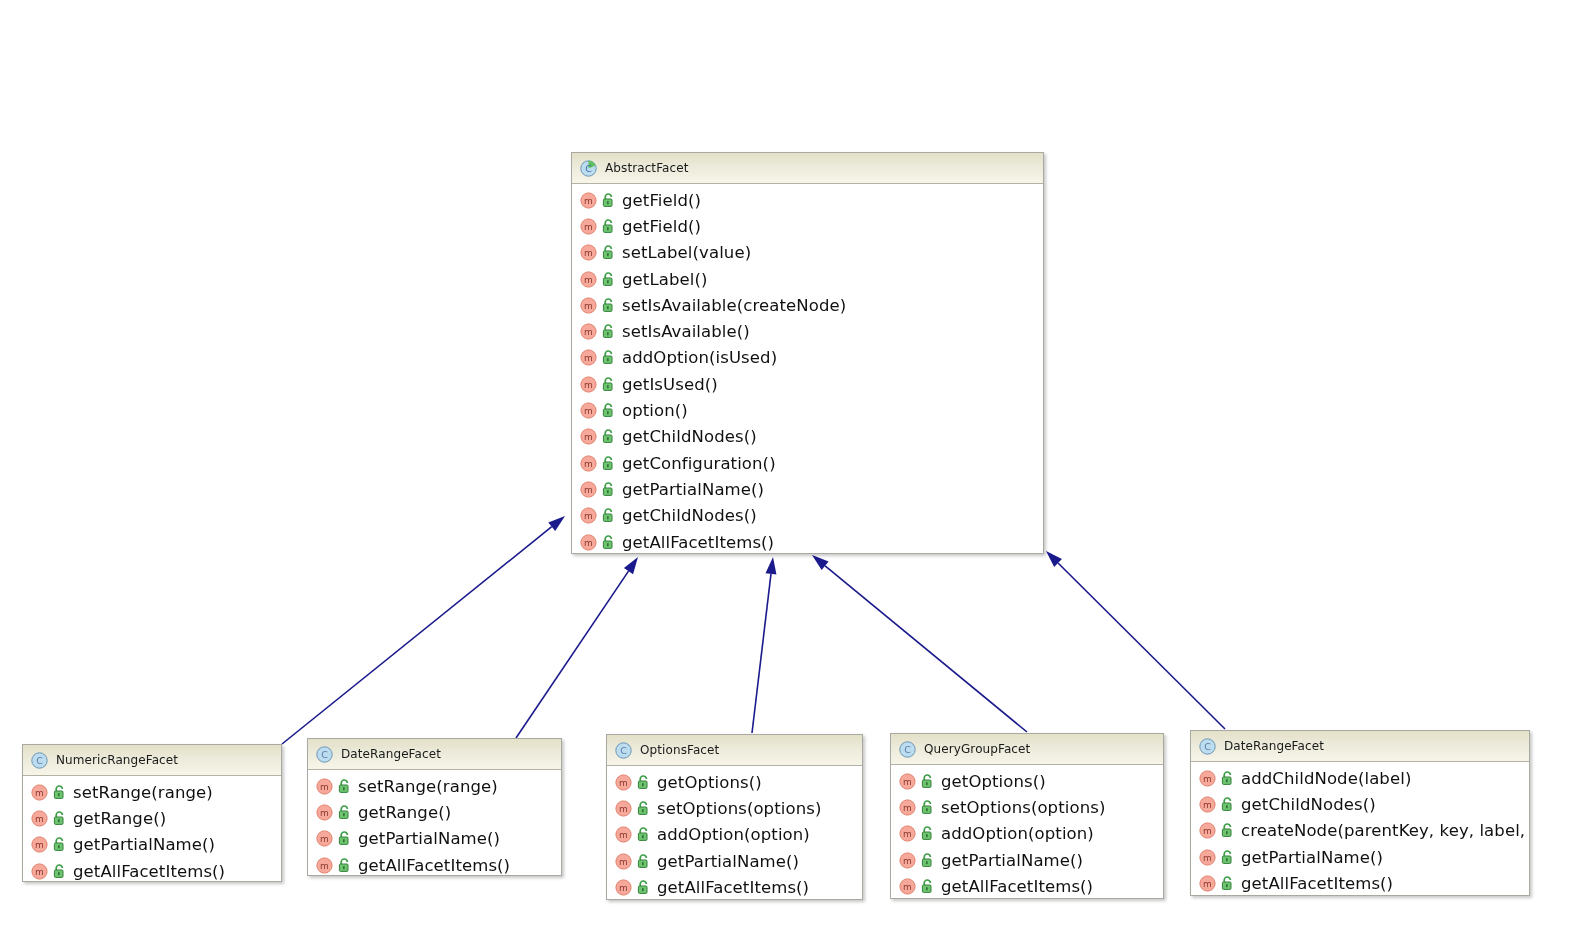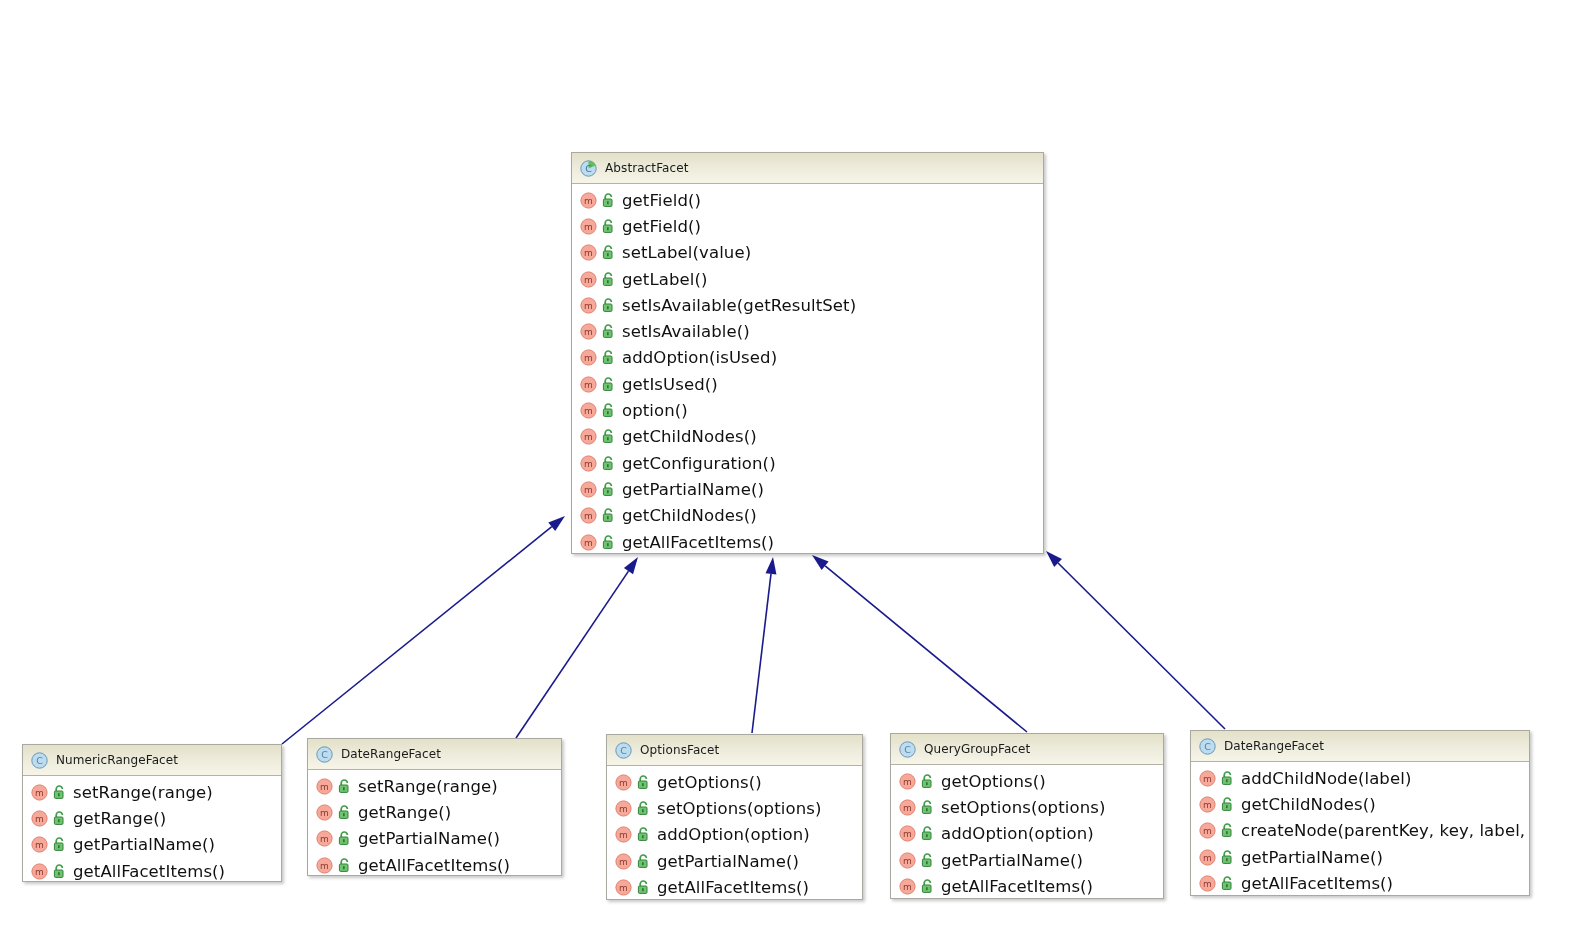--- a/index.html
+++ b/index.html
@@ -195,21 +195,21 @@
                 <text x="8.5" y="12.1" text-anchor="middle" font-family="DejaVu Sans, sans-serif" font-size="9" fill="#8c3a2c">m</text>
               </svg>
             </span>
             <span class="icon icon-lock">
               <svg viewBox="0 0 13 15" width="13" height="15">
                 <path d="M3.2 6.2 V4.2 A3.1 3.1 0 0 1 9.4 4.0" fill="none" stroke="#3f9e49" stroke-width="1.7"></path>
                 <rect x="1.4" y="6.0" width="8.6" height="7.4" rx="1.1" fill="#6fc46f" stroke="#34813c" stroke-width="1"></rect>
                 <rect x="5.1" y="8.2" width="1.5" height="3.0" fill="#2a6b32"></rect>
               </svg>
             </span>
-            <span class="member-label">setIsAvailable(getResultSet)</span>
+            <span class="member-label">setIsAvailable(createNode)</span>
           </div>
           <div class="uml-row">
             <span class="icon icon-method">
               <svg viewBox="0 0 17 17" width="17" height="17">
                 <circle cx="8.5" cy="8.5" r="7.6" fill="#f6a99a" stroke="#e27f6c" stroke-width="1"></circle>
                 <text x="8.5" y="12.1" text-anchor="middle" font-family="DejaVu Sans, sans-serif" font-size="9" fill="#8c3a2c">m</text>
               </svg>
             </span>
             <span class="icon icon-lock">
               <svg viewBox="0 0 13 15" width="13" height="15">

